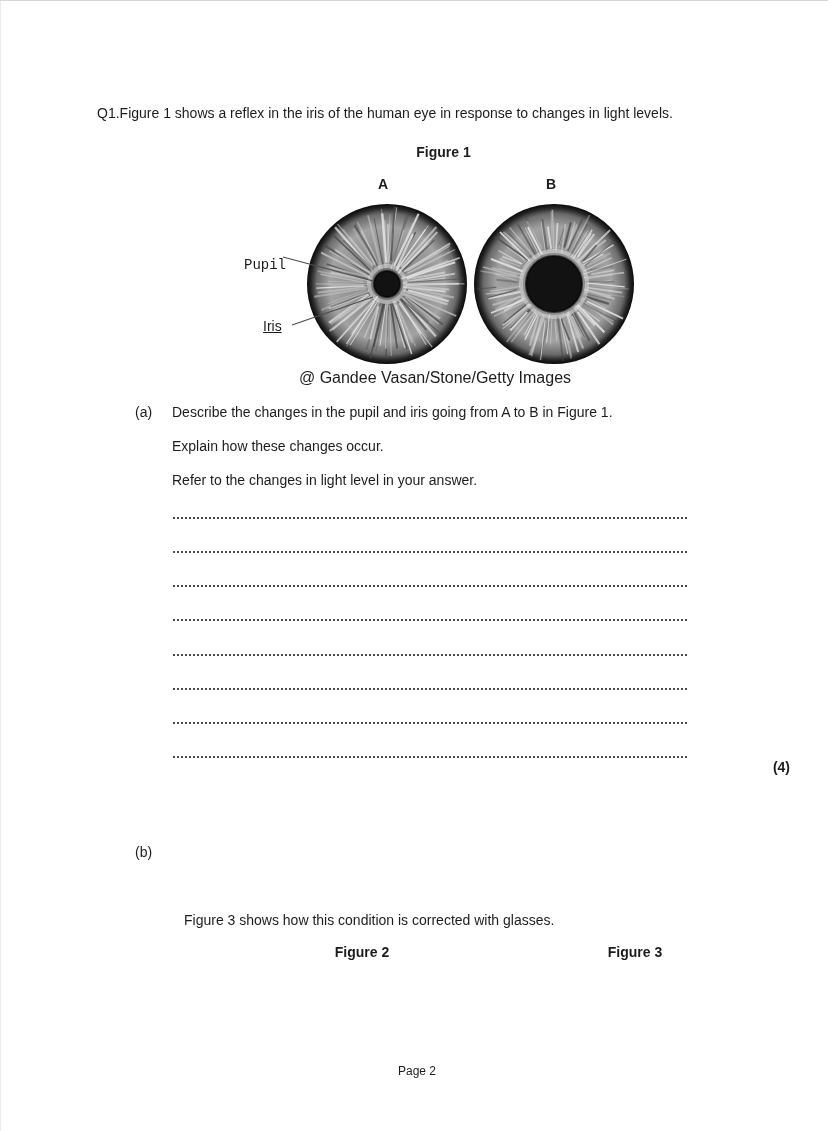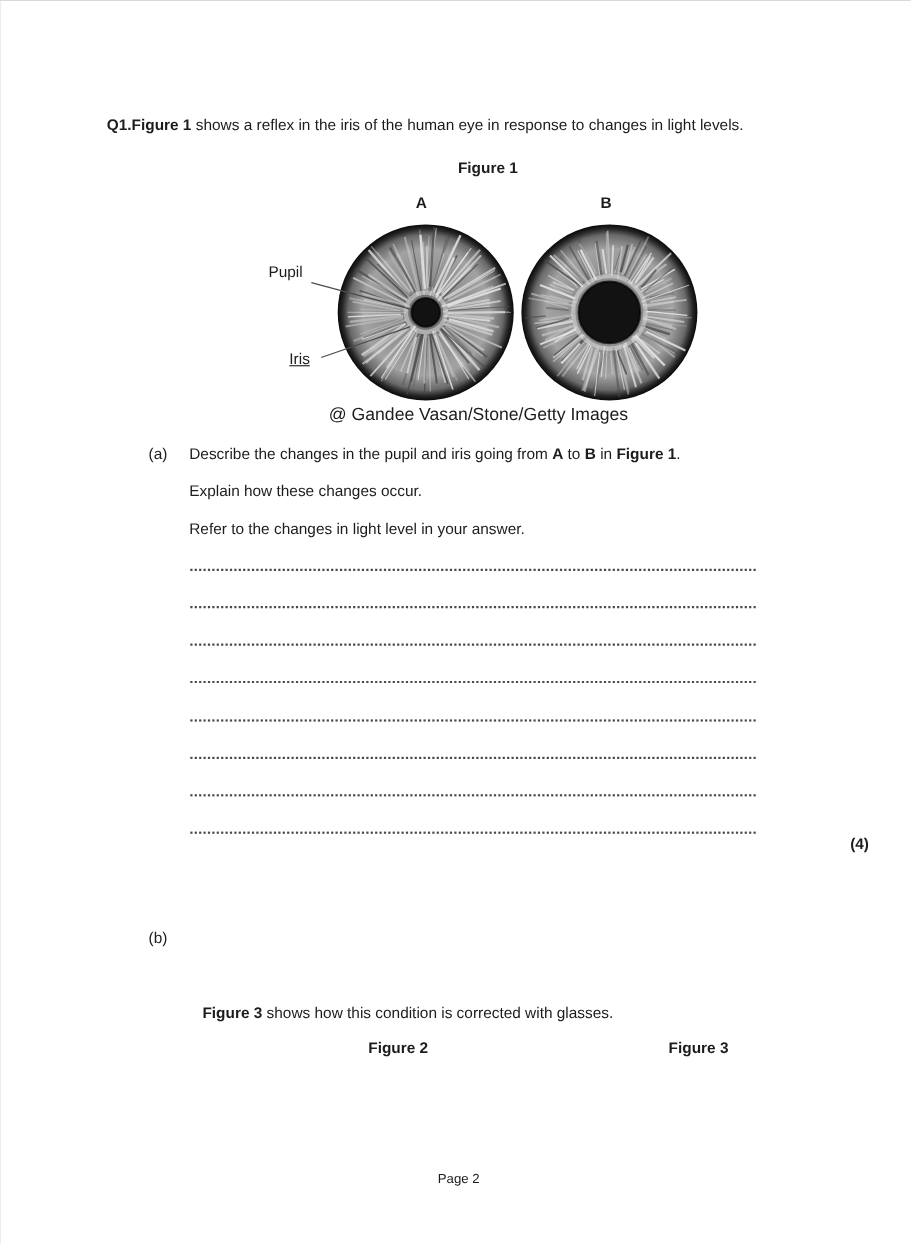--- a/index.html
+++ b/index.html
@@ -6,31 +6,31 @@
   .page{
     position:relative;
     width:828px;height:1131px;
     background:#ffffff;
     font-family:"Liberation Sans","DejaVu Sans",sans-serif;
     font-size:14px;color:#1c1c1c;
     overflow:hidden;
     box-shadow:inset 0 1px 0 #d8d8d8, inset 1px 0 0 #ececec;
   }
   .abs{position:absolute;}
-  .b{font-weight:bold;}
+  .b{font-weight:normal;}
   .center{text-align:center;}
   .q1-intro{left:97px;top:104px;width:660px;line-height:1.3;}
   .fig1-caption{left:97px;top:144px;width:693px;font-weight:bold;}
   .eye-label{top:176px;width:20px;font-weight:bold;text-align:center;}
   .eye-label-a{left:373px;}
   .eye-label-b{left:541px;}
   .eye-svg{top:202px;width:164px;height:164px;}
   .eye-a{left:305px;}
   .eye-b{left:472px;}
-  .pupil-label{left:244px;top:239px;}
+  .pupil-label{left:244px;top:257px;font-family:Liberation Mono, monospace;}
   .iris-label{left:263px;top:318px;text-decoration:underline;}
   .leader-svg{left:240px;top:196px;width:200px;height:140px;}
   .credit{left:97px;top:369px;width:676px;font-size:16px;text-align:center;}
   .part-label{left:135px;width:34px;}
   .pa-label{top:404px;}
   .pa-line{left:172px;width:560px;line-height:1.25;}
   .pa-l1{top:404px;}
   .pa-l2{top:438px;}
   .pa-l3{top:472px;}
   .answer-line{

